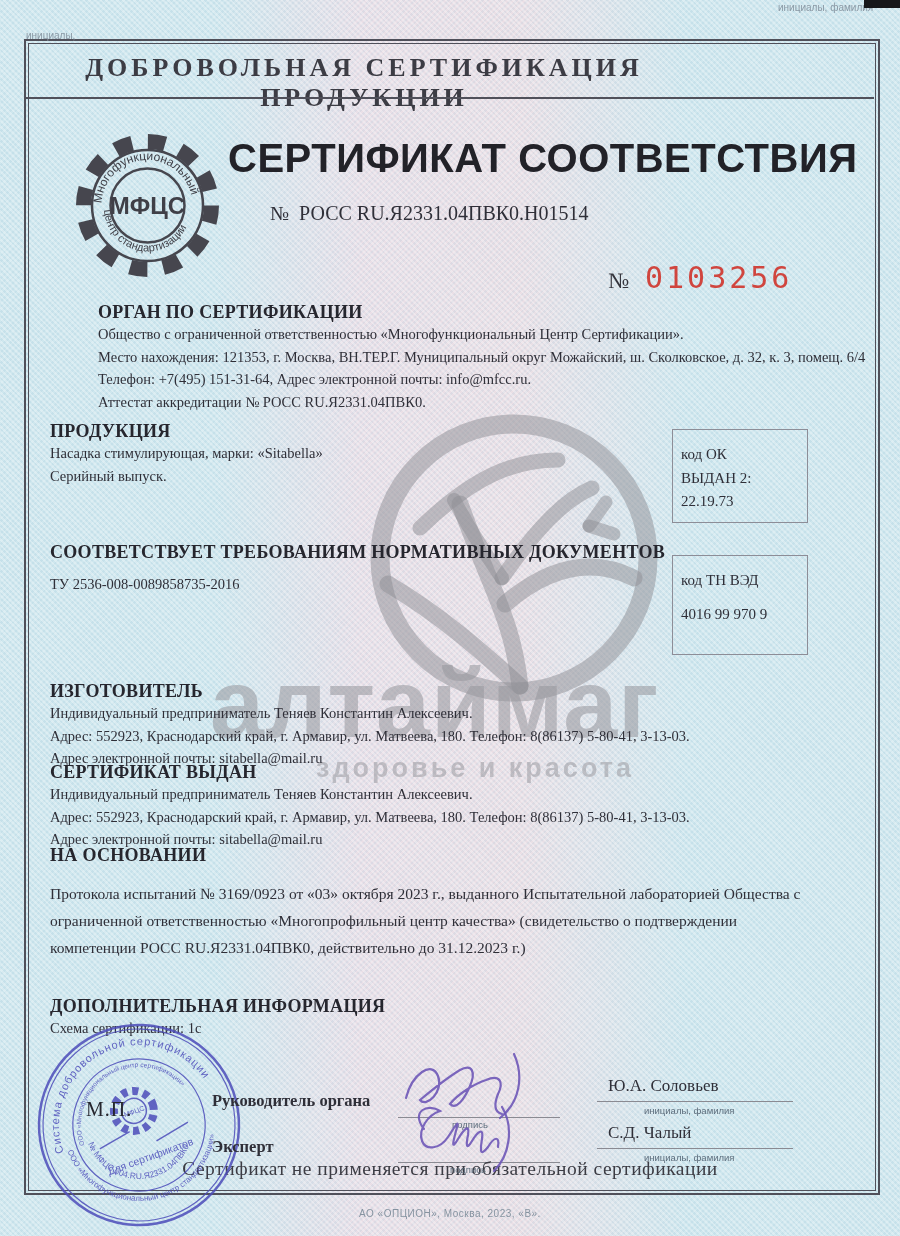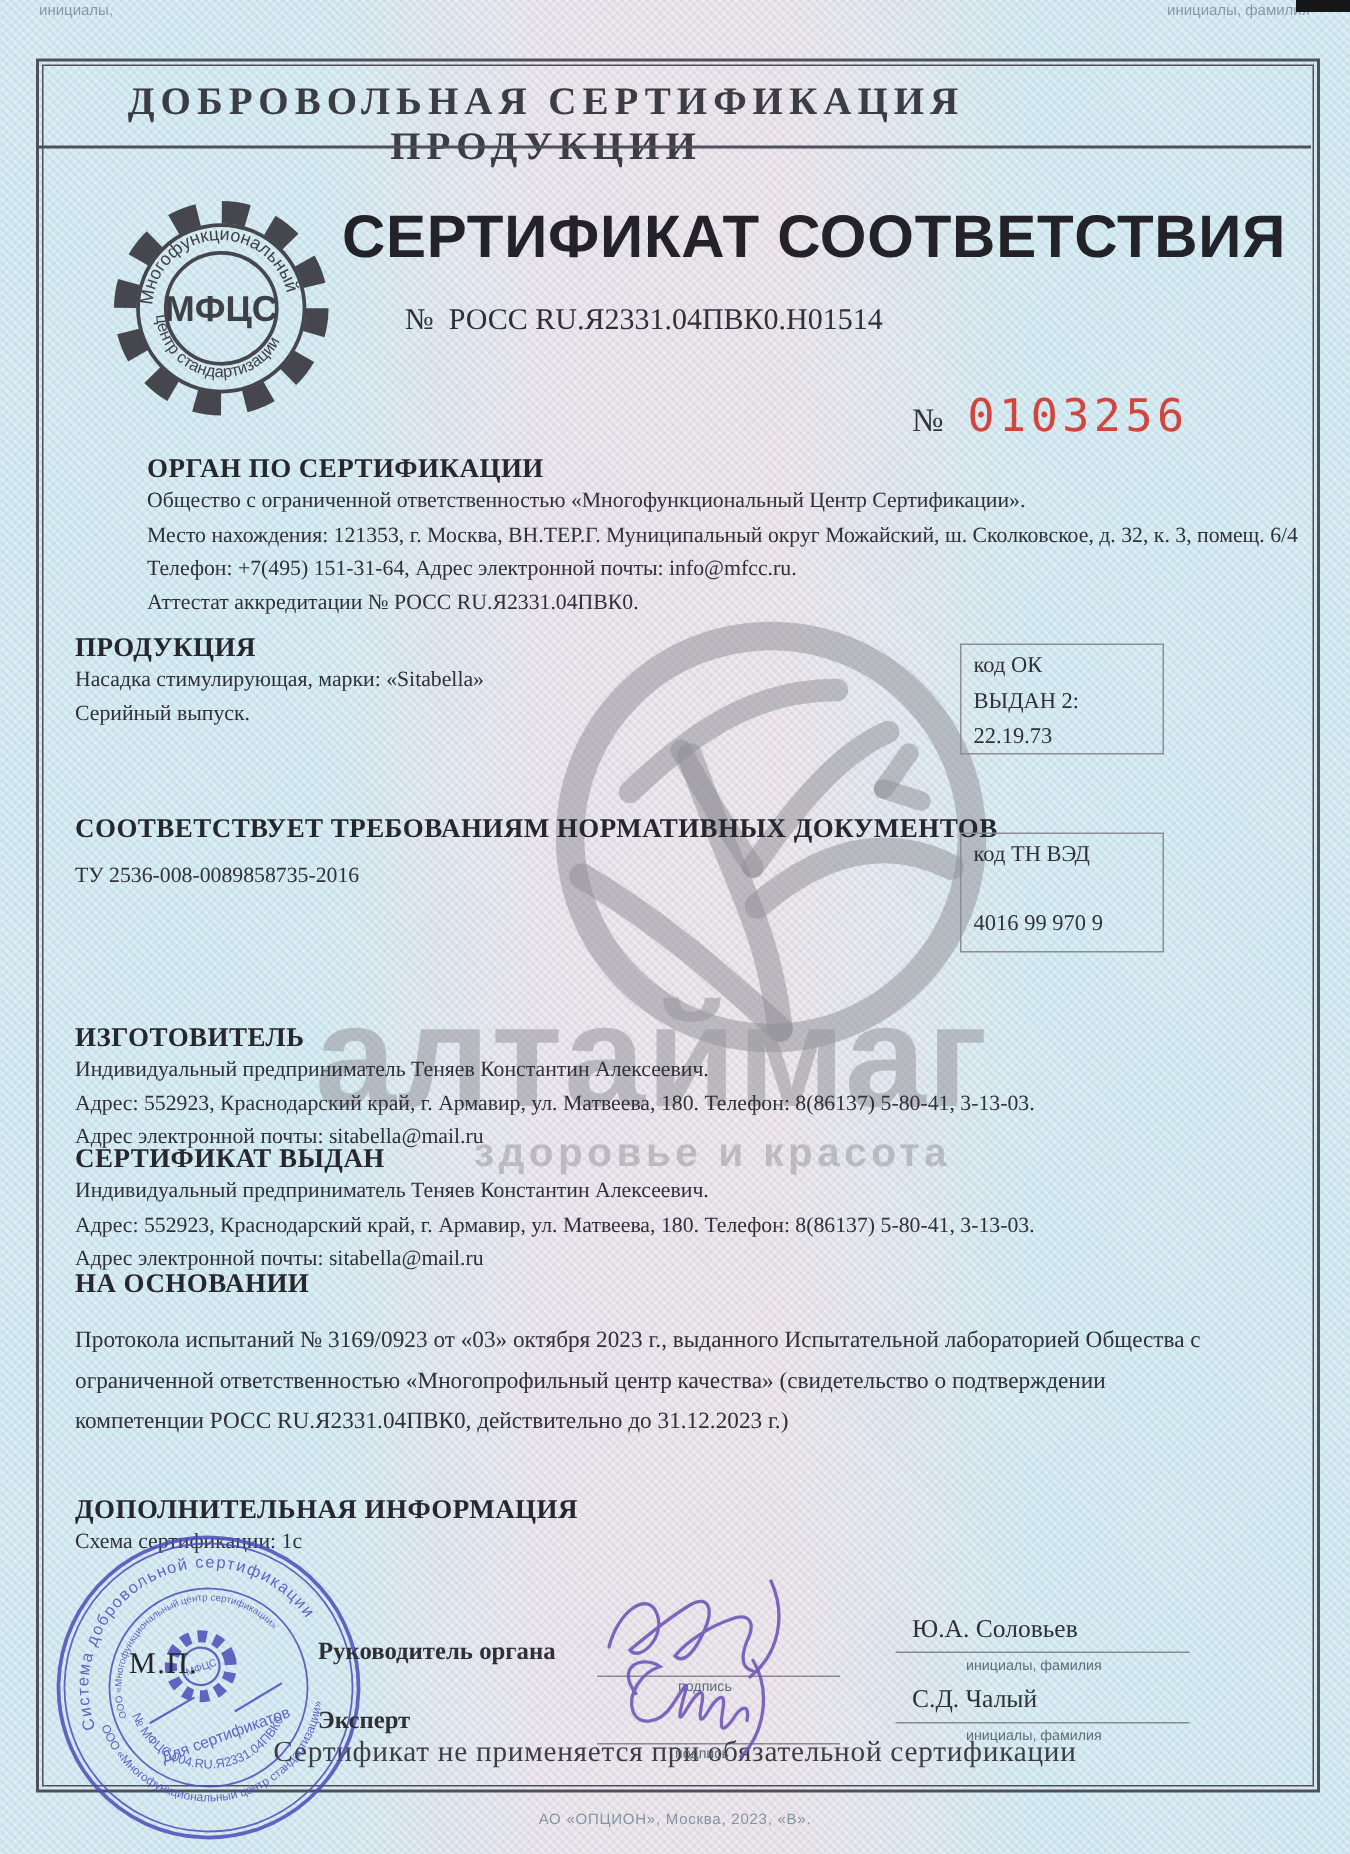--- a/index.html
+++ b/index.html
@@ -11,21 +11,21 @@
   }
   .page::before {
     content:""; position:absolute; inset:0; pointer-events:none; z-index:0;
     background:
       repeating-linear-gradient(45deg, rgba(255,255,255,.30) 0 2px, rgba(255,255,255,0) 2px 4px),
       repeating-linear-gradient(-45deg, rgba(140,185,210,.14) 0 2px, rgba(140,185,210,0) 2px 4px);
   }
   .abs { position:absolute; }
   
   .top-frag { top:2px; font-family:"Liberation Sans", sans-serif; font-size:10px; color:#8a98a4; z-index:2; }
-  .top-frag.left { left:26px; }
+  .top-frag.left { left:26px;margin-top:28px; }
   .top-frag.right { left:778px; }
   .corner-mark { left:864px; top:0; width:36px; height:8px; background:#17171a; z-index:3; }
   
   .frame { left:24px; top:39px; width:852px; height:1152px; border:2px solid #50505a; z-index:1; }
   .frame-inner { position:absolute; inset:2px; border:1px solid #50505a; }
   .header-rule { left:26px; top:97px; width:848px; height:0; border-top:2px solid #50505a; z-index:2; }
   .header { left:0; top:53px; width:728px; text-align:center; font-weight:bold; font-size:26px;
             letter-spacing:4px; color:#3c3c44; z-index:2; }
   
   .cert-title { left:228px; top:136px; font-family:"Liberation Sans", sans-serif; font-weight:bold;
@@ -47,25 +47,25 @@
   .sec .ln { font-size:14.5px; line-height:22.5px; white-space:nowrap; }
   .sec-org { top:302px;margin-left:48px; }
   .sec-product { top:421px; }
   .sec-compliance { top:542px; }
   .sec-compliance .ln { margin-top:10px; }
   .sec-manufacturer { top:681px; }
   .sec-issued { top:762px; }
   .sec-basis { top:845px; }
   .sec-basis .para { margin-top:14px; width:772px; font-size:15.5px; line-height:27px; }
   .sec-additional { top:996px; }
-  .codebox { left:640px; width:118px; border:1px solid #8d8d97; padding:3px 8px;
+  .codebox { left:672px; width:118px; border:1px solid #8d8d97; padding:13px 8px;
              font-size:15px; line-height:23.5px; z-index:2; }
   .codebox.ok { top:429px; height:66px; }
   .codebox.tnved { top:555px; height:72px; }
-  .codebox .gap { margin-top:22px; }
+  .codebox .gap { margin-top:10px; }
   
   .wm-tree { left:342px; top:408px; z-index:1; }
   .wm-brand { left:210px; top:648px; font-family:"Liberation Sans", sans-serif; font-weight:bold;
               font-size:97px; letter-spacing:1px; color:#97979d; opacity:.55; z-index:1; }
   .wm-tagline { left:316px; top:753px; font-family:"Liberation Sans", sans-serif; font-weight:bold;
                 font-size:27px; letter-spacing:3px; color:#9b9ba1; opacity:.55; z-index:1; }
   
   .logo { left:60px; top:118px; z-index:2; }
   
   .stamp { left:36px; top:1022px; z-index:3; transform:rotate(-20deg); opacity:.85; }

